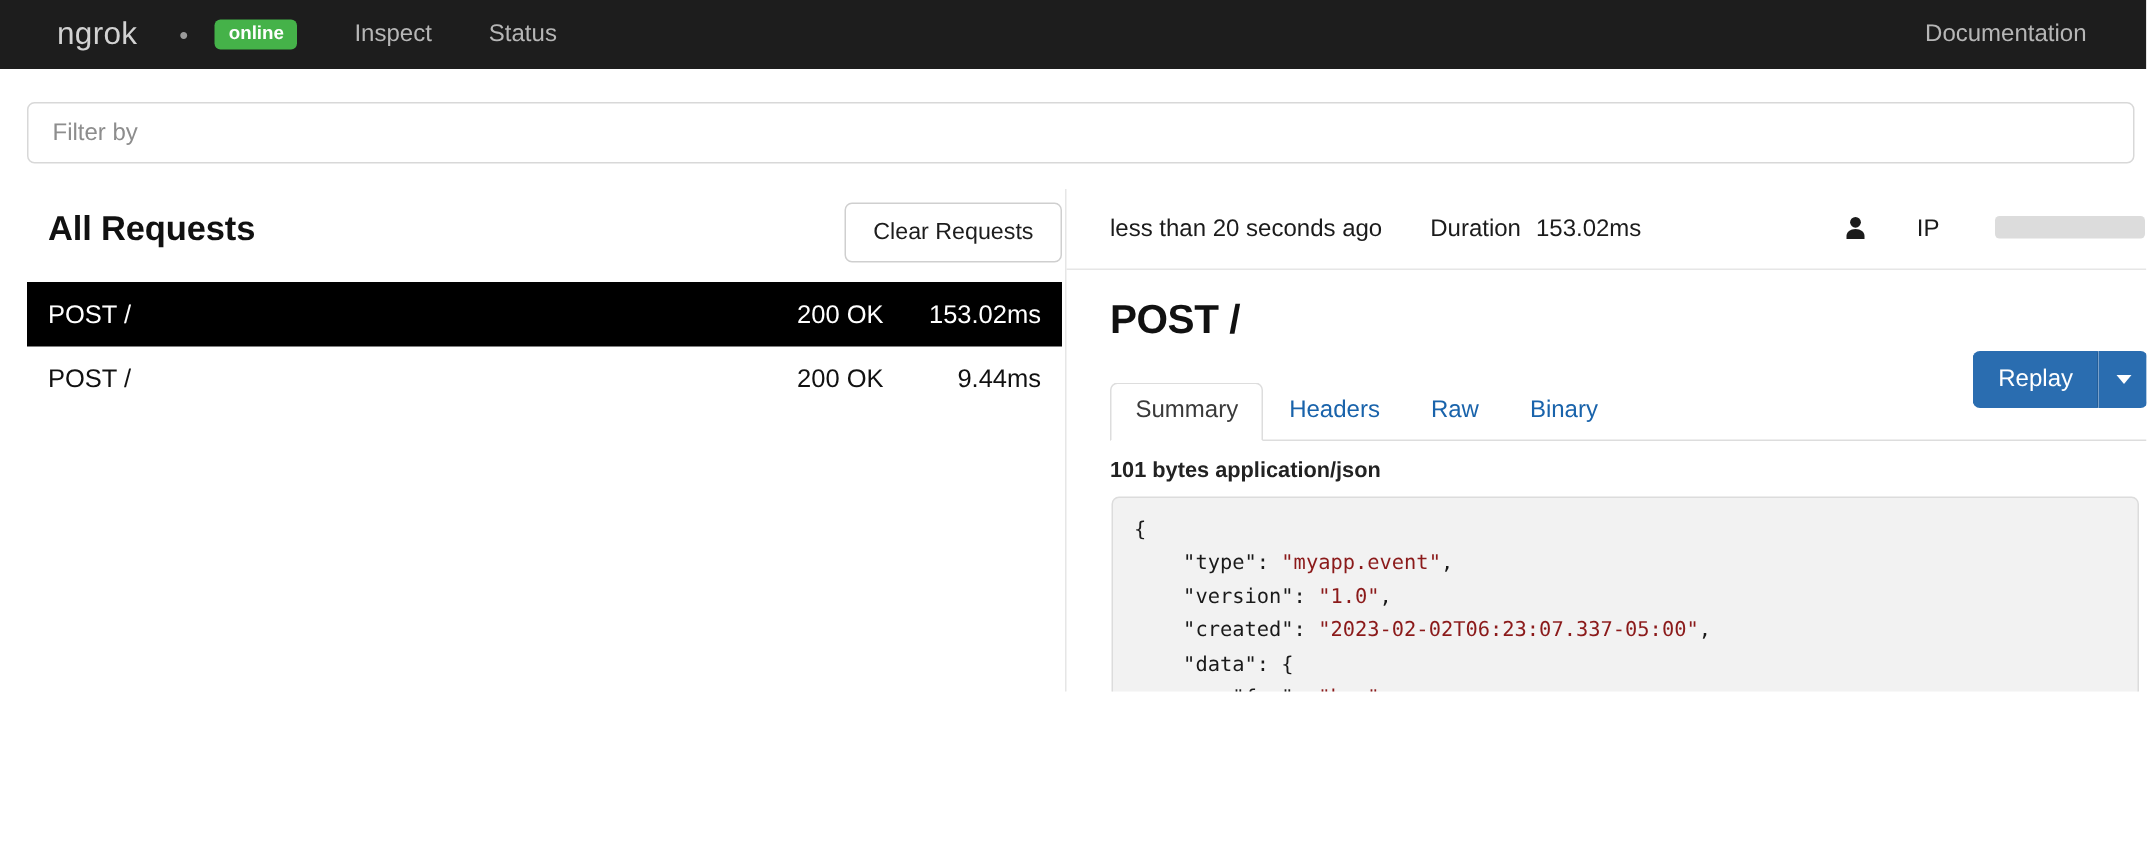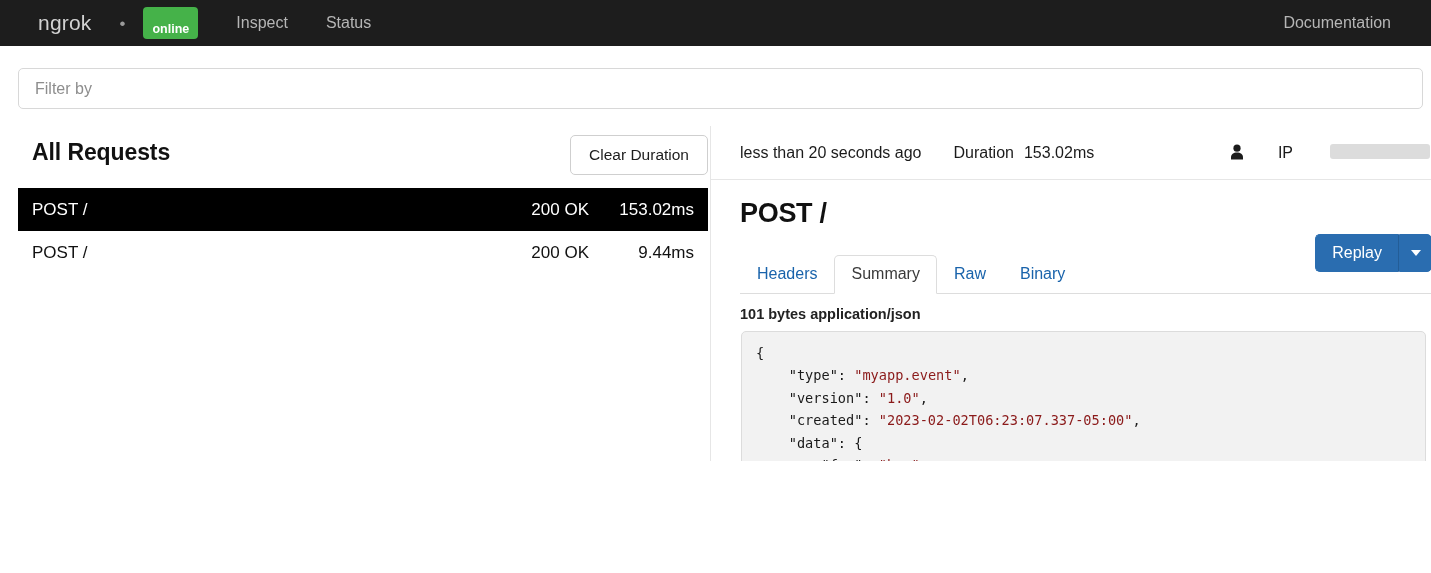--- a/index.html
+++ b/index.html
@@ -33,21 +33,21 @@
     margin-left: 28px;
     line-height: 1;
   }
   .badge-online {
     margin-left: 18px;
     background: #45b249;
     color: #ffffff;
     font-size: 12.5px;
     font-weight: bold;
     border-radius: 4px;
-    padding: 16px 9px 4px 9px;
+    padding: 3px 9px 4px 9px;
     line-height: 1;
     display: inline-block;
   }
   .nav-link {
     color: #b6b6b6;
     font-size: 16px;
     text-decoration: none;
     margin-left: 38px;
   }
   .nav-right { margin-left: auto; margin-right: 40px; }
@@ -244,21 +244,21 @@
     </div>
   </div>
 
   <div class="body-wrap">
 
     <input class="filter-input" type="text" placeholder="Filter by" style="">
 
     <div class="left-col">
       <div class="left-head">
         <div class="all-requests-title">All Requests</div>
-        <button class="clear-btn">Clear Duration</button>
+        <button class="clear-btn">Clear Requests</button>
       </div>
 
       <div class="req-list">
         <div class="req-row selected">
           <span class="req-name">POST /</span>
           <span class="req-status">200 OK</span>
           <span class="req-dur">153.02ms</span>
         </div>
         <div class="req-row">
           <span class="req-name">POST /</span>
@@ -282,22 +282,22 @@
             </svg>
           </span>
           <span class="meta-ip-label">IP</span>
           <span class="ip-redacted"></span>
         </span>
       </div>
 
       <div class="detail-title">POST /</div>
 
       <div class="tabs-row">
+        <a class="tab active">Summary</a>
         <a class="tab">Headers</a>
-        <a class="tab active">Summary</a>
         <a class="tab">Raw</a>
         <a class="tab">Binary</a>
 
         <div class="replay-group">
           <button class="replay-btn">Replay</button>
           <div class="replay-caret">
             <span class="caret-glyph"></span>
           </div>
         </div>
       </div>

